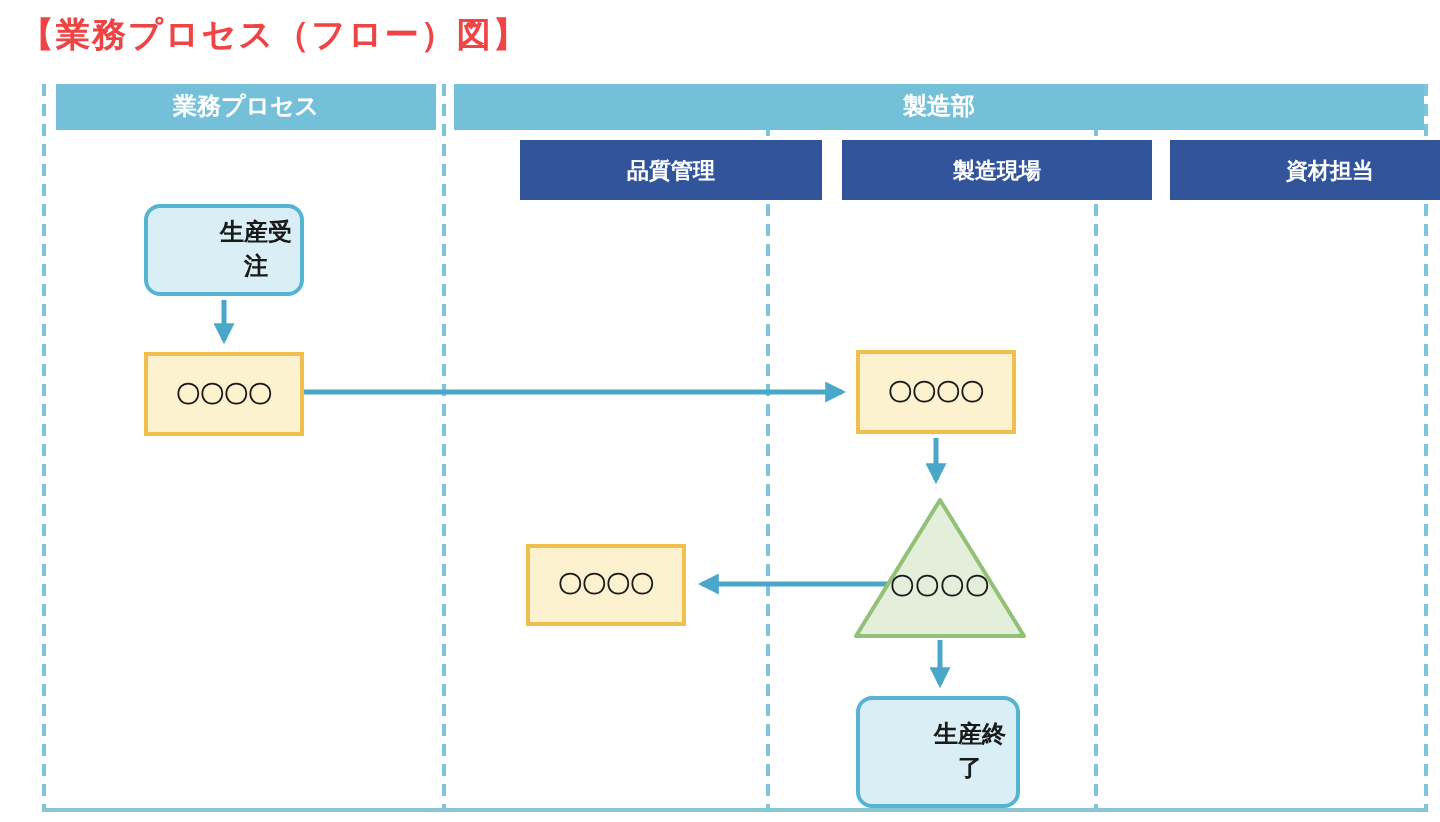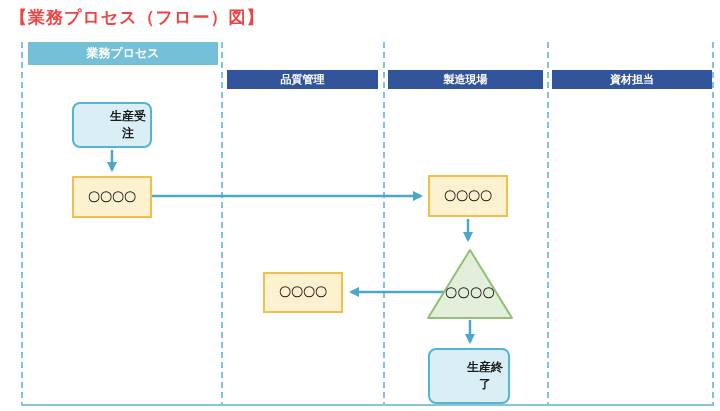--- a/index.html
+++ b/index.html
@@ -25,23 +25,23 @@
     background: #8ac5d4;
   }
 
   
   .lane-header {
     position: absolute; height: 23px; background: #74c0d8;
     color: #ffffff; font-weight: bold; font-size: 12px;
     display: flex; align-items: center; justify-content: center;
   }
   .sub-header {
-    position: absolute; height: 19px; background: #31549b;
+    position: absolute; height: 30px; background: #31549b;
     color: #ffffff; font-weight: bold; font-size: 11px;
-    display: flex; align-items: center; justify-content: center;
+    display: flex; align-items: center; justify-content: center; margin-left: 33px;
   }
 
   
   .node {
     position: absolute; display: flex; align-items: center; justify-content: center;
     font-size: 12px; font-weight: bold; color: #1a1a1a; text-align: center;
   }
   .terminal {
     background: #daeef6; border: 2px solid #56b4d3; border-radius: 8px; padding-left: 32px;
   }
@@ -67,20 +67,23 @@
 
   <div class="divider" style="left:21px;"></div>
   <div class="divider" style="left:221px;"></div>
   <div class="divider" style="left:383px;"></div>
   <div class="divider" style="left:547px;"></div>
   <div class="divider" style="left:712px;"></div>
   <div class="bottom-line"></div>
 
   <div class="lane-header" style="left:28px; top:42px; width:190px;">
     <span>業務プロセス</span>
+  </div>
+  <div class="lane-header" style="left:227px; top:42px; width:485px;">
+    <span>製造部</span>
   </div>
 
   <div class="sub-header" style="left:227px; top:70px; width:151px;">
     <span>品質管理</span>
   </div>
   <div class="sub-header" style="left:388px; top:70px; width:155px;">
     <span>製造現場</span>
   </div>
   <div class="sub-header" style="left:552px; top:70px; width:160px;">
     <span>資材担当</span>

